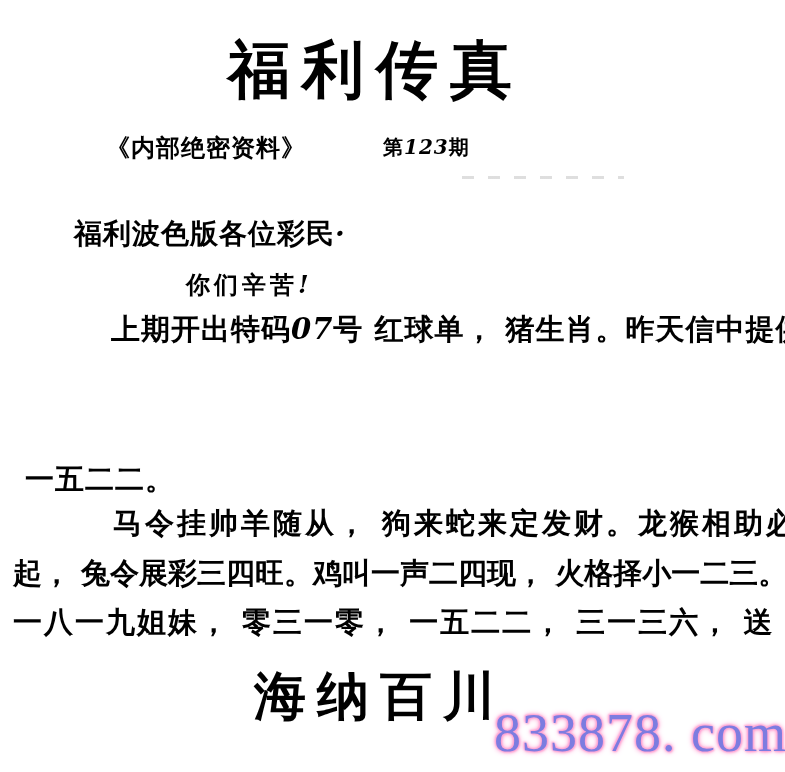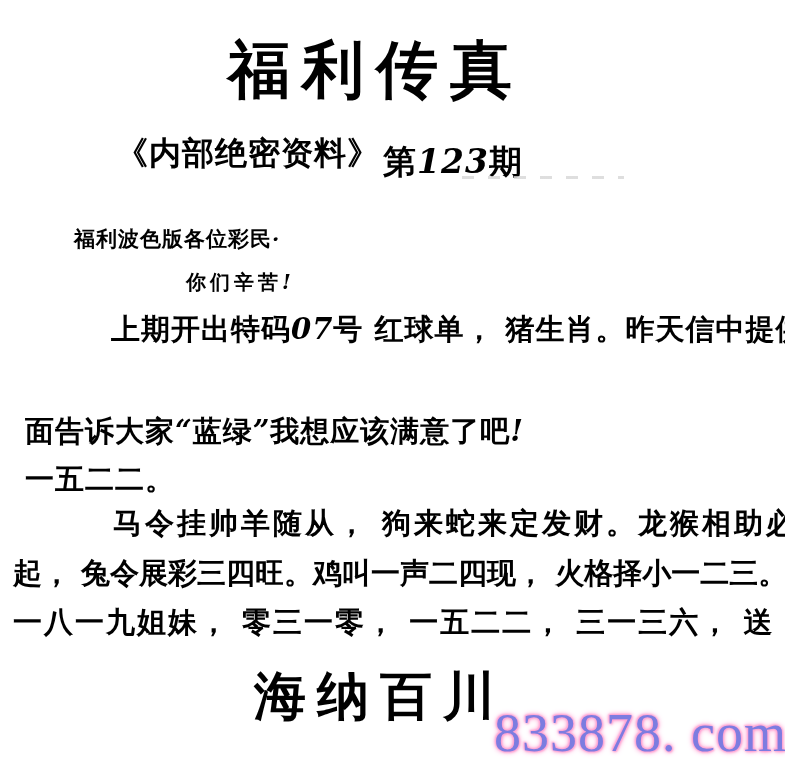--- a/index.html
+++ b/index.html
@@ -27,49 +27,49 @@
     font-weight: bold;
     font-style: oblique 8deg;
     font-family: "DejaVu Serif", "Liberation Serif", serif;
   }
   .doc-title {
     left: 228px; top: 28px;
     font-size: 62px;
     letter-spacing: 12px;
   }
   .classification {
-    left: 116px; top: 132px;
-    font-size: 32px;
+    left: 106px; top: 132px;
+    font-size: 24px;
     letter-spacing: 1px;
   }
   .issue {
-    left: 383px; top: 140px;
-    font-size: 33px;
+    left: 383px; top: 134px;
+    font-size: 20px;
     letter-spacing: 1px;
   }
   .dedication {
     left: 474px; top: 181px;
     font-size: 25px;
     letter-spacing: 2px;
   }
   .scan-artifact {
     position: absolute;
     left: 462px; top: 176px;
     width: 162px; height: 3px;
     background: repeating-linear-gradient(90deg, #d6d6d6 0 12px, transparent 12px 26px);
     opacity: 0.8;
   }
   .salutation {
-    left: 74px; top: 225px;
-    font-size: 21px;
+    left: 74px; top: 215px;
+    font-size: 28px;
     letter-spacing: 1px;
   }
   .greeting {
     left: 186px; top: 269px;
-    font-size: 20px;
+    font-size: 24px;
     letter-spacing: 4px;
   }
   .body-line {
     font-size: 29px;
     letter-spacing: 1px;
   }
   .p1-l1 { left: 111px; top: 310px; }
   .p1-l2 { left: 25px;  top: 359px; }
   .p1-l3 { left: 25px;  top: 412px; }
   .interlude { left: 25px; top: 460px; }
@@ -103,21 +103,20 @@
   <div class="scan-artifact"></div>
 
 
   <div class="line calli salutation">福利波色版各位彩民·</div>
 
   <div class="line calli greeting">你们辛苦!</div>
 
   <div class="line calli body-line p1-l1">上期开出特码07号 红球单， 猪生肖。昨天信中提供</div>
 
 
-  <div class="line calli body-line p1-l3">面告诉大家“蓝绿”我想应该满意了吧!</div>
 
   <div class="line calli body-line interlude">一五二二。</div>
 
   <div class="line calli body-line p2-l1">马令挂帅羊随从， 狗来蛇来定发财。龙猴相助必旺</div>
 
   <div class="line calli body-line p2-l2">起， 兔令展彩三四旺。鸡叫一声二四现， 火格择小一二三。</div>
 
   <div class="line calli body-line p2-l3">一八一九姐妹， 零三一零， 一五二二， 三一三六， 送： 蓝绿</div>
 
   <div class="line calli footer-motto">海纳百川</div>

